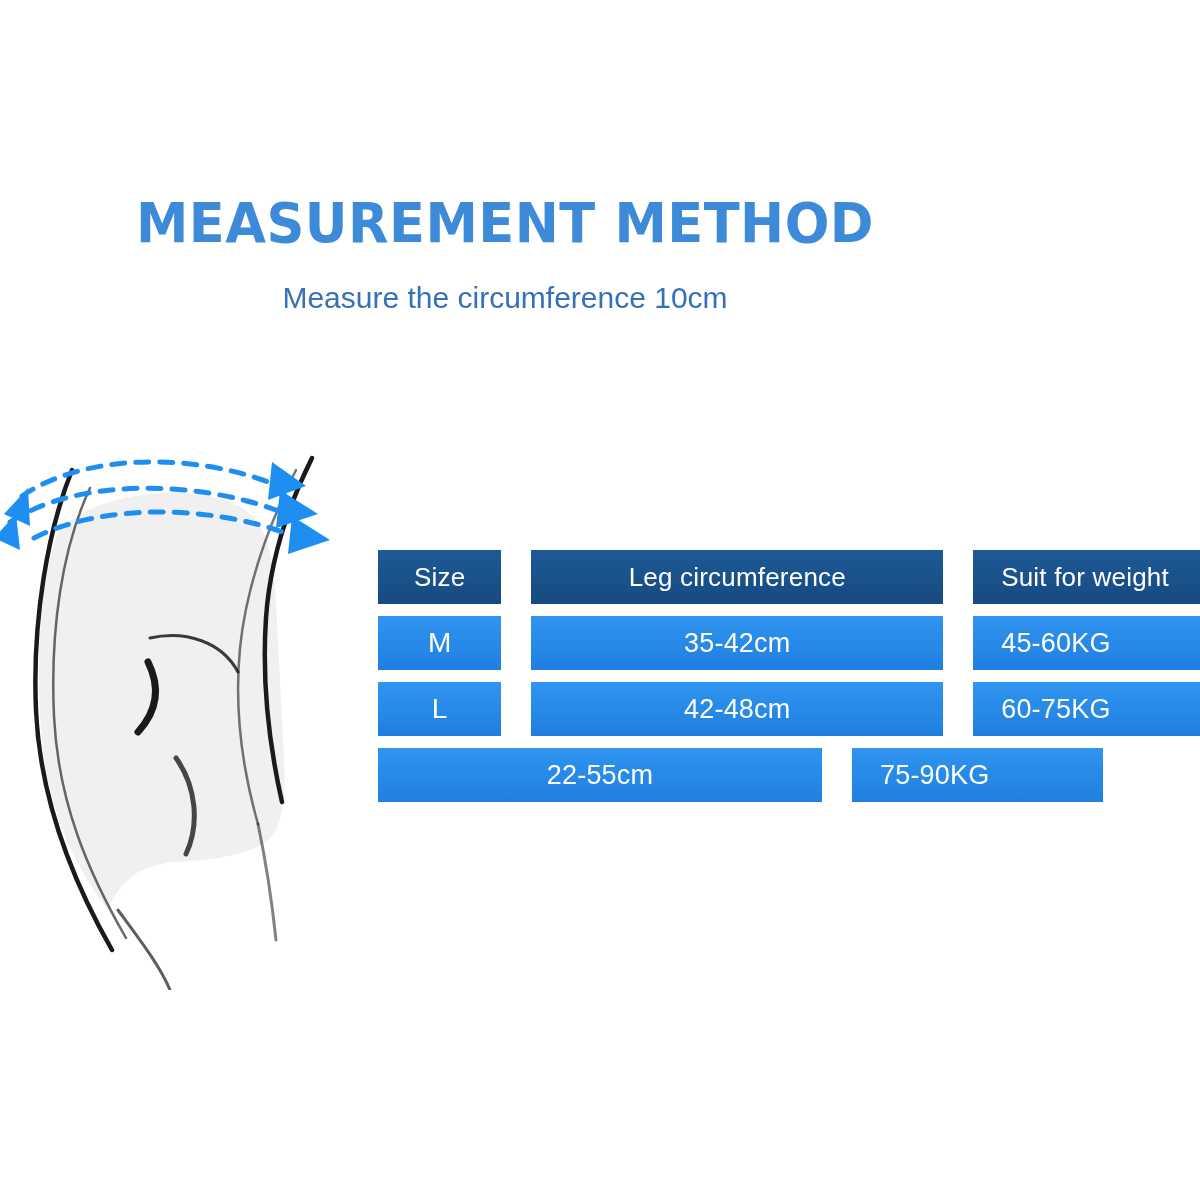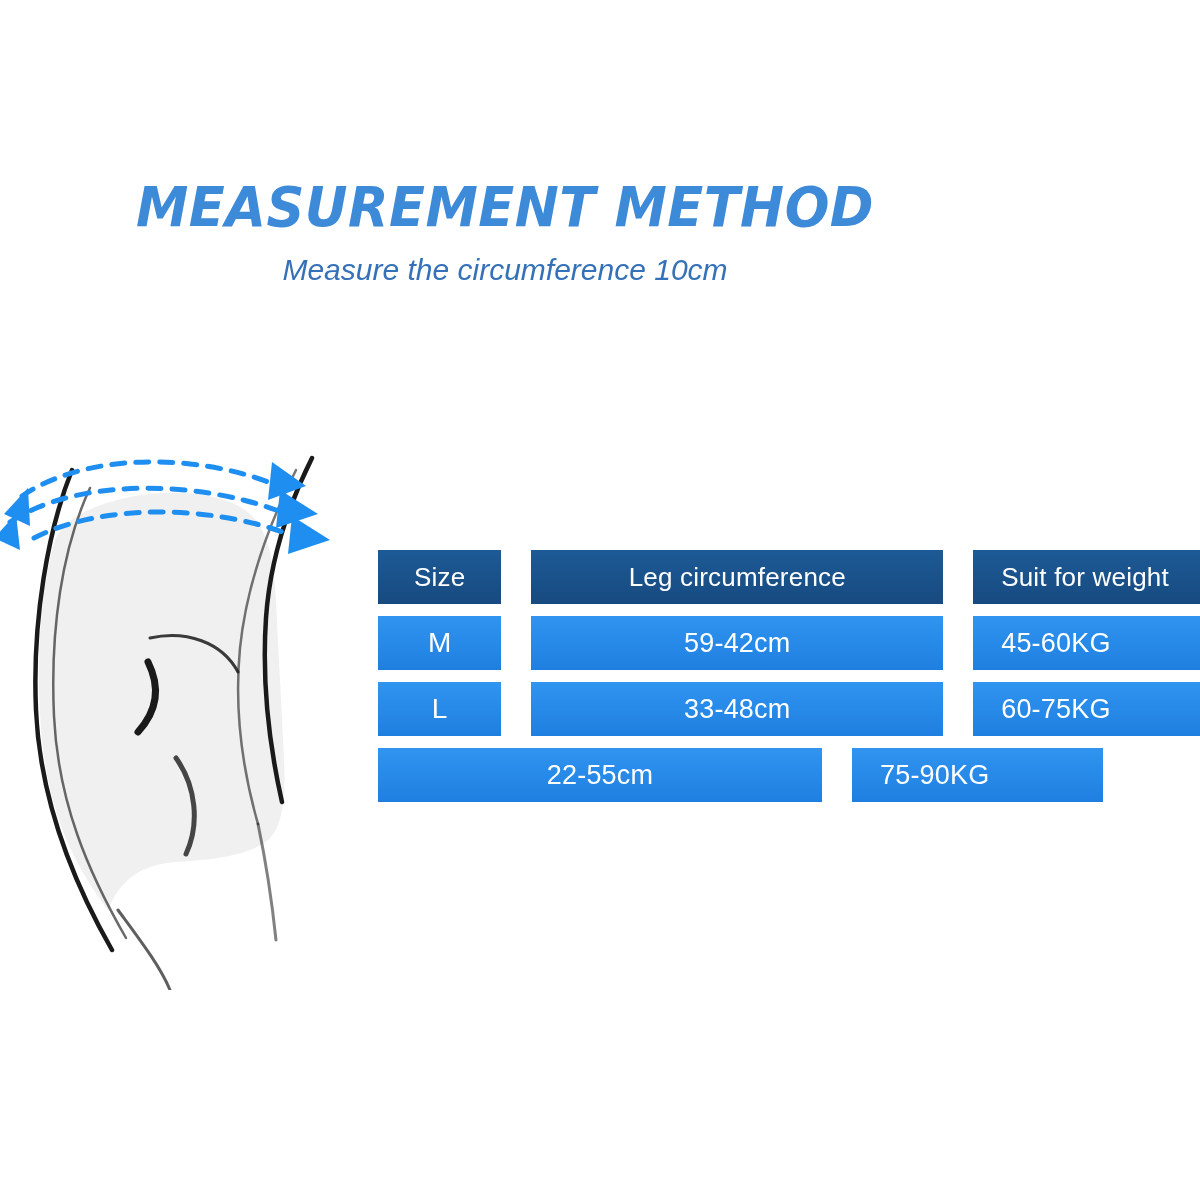--- a/index.html
+++ b/index.html
@@ -18,37 +18,36 @@
 
   .stage {
     position: absolute;
     inset: 0;
   }
 
   
   .heading {
     position: absolute;
     left: 0;
-    top: 178px;
+    top: 194px;
     width: 1010px;
     text-align: center;
-    font-style: italic;
   }
   .title {
     font-family: "DejaVu Sans", sans-serif;
     font-size: 56px;
     font-weight: 700;
     letter-spacing: 0.5px;
     color: #3d8ad8;
     line-height: 1.05;
     margin: 0;
     transform: scaleX(0.94);
   }
   .subtitle {
-    margin-top: 8px;
+    margin-top: 20px;
     font-size: 30px;
     line-height: 1.68;
     color: #3571b8;
     font-family: "Liberation Sans", sans-serif;
   }
   .subtitle .line {
     display: block;
   }
 
   
@@ -156,27 +155,27 @@
   <div class="size-table">
 
     <div class="trow head">
       <div class="cell c-size">Size</div>
       <div class="cell c-circ">Leg circumference</div>
       <div class="cell c-weight">Suit for weight</div>
     </div>
 
     <div class="trow body">
       <div class="cell c-size">M</div>
-      <div class="cell c-circ">59-42cm</div>
+      <div class="cell c-circ">35-42cm</div>
       <div class="cell c-weight">45-60KG</div>
     </div>
 
     <div class="trow body">
       <div class="cell c-size">L</div>
-      <div class="cell c-circ">33-48cm</div>
+      <div class="cell c-circ">42-48cm</div>
       <div class="cell c-weight">60-75KG</div>
     </div>
 
     <div class="trow body">
       <div class="cell c-circ">22-55cm</div>
       <div class="cell c-weight">75-90KG</div>
     </div>
 
   </div>
 

